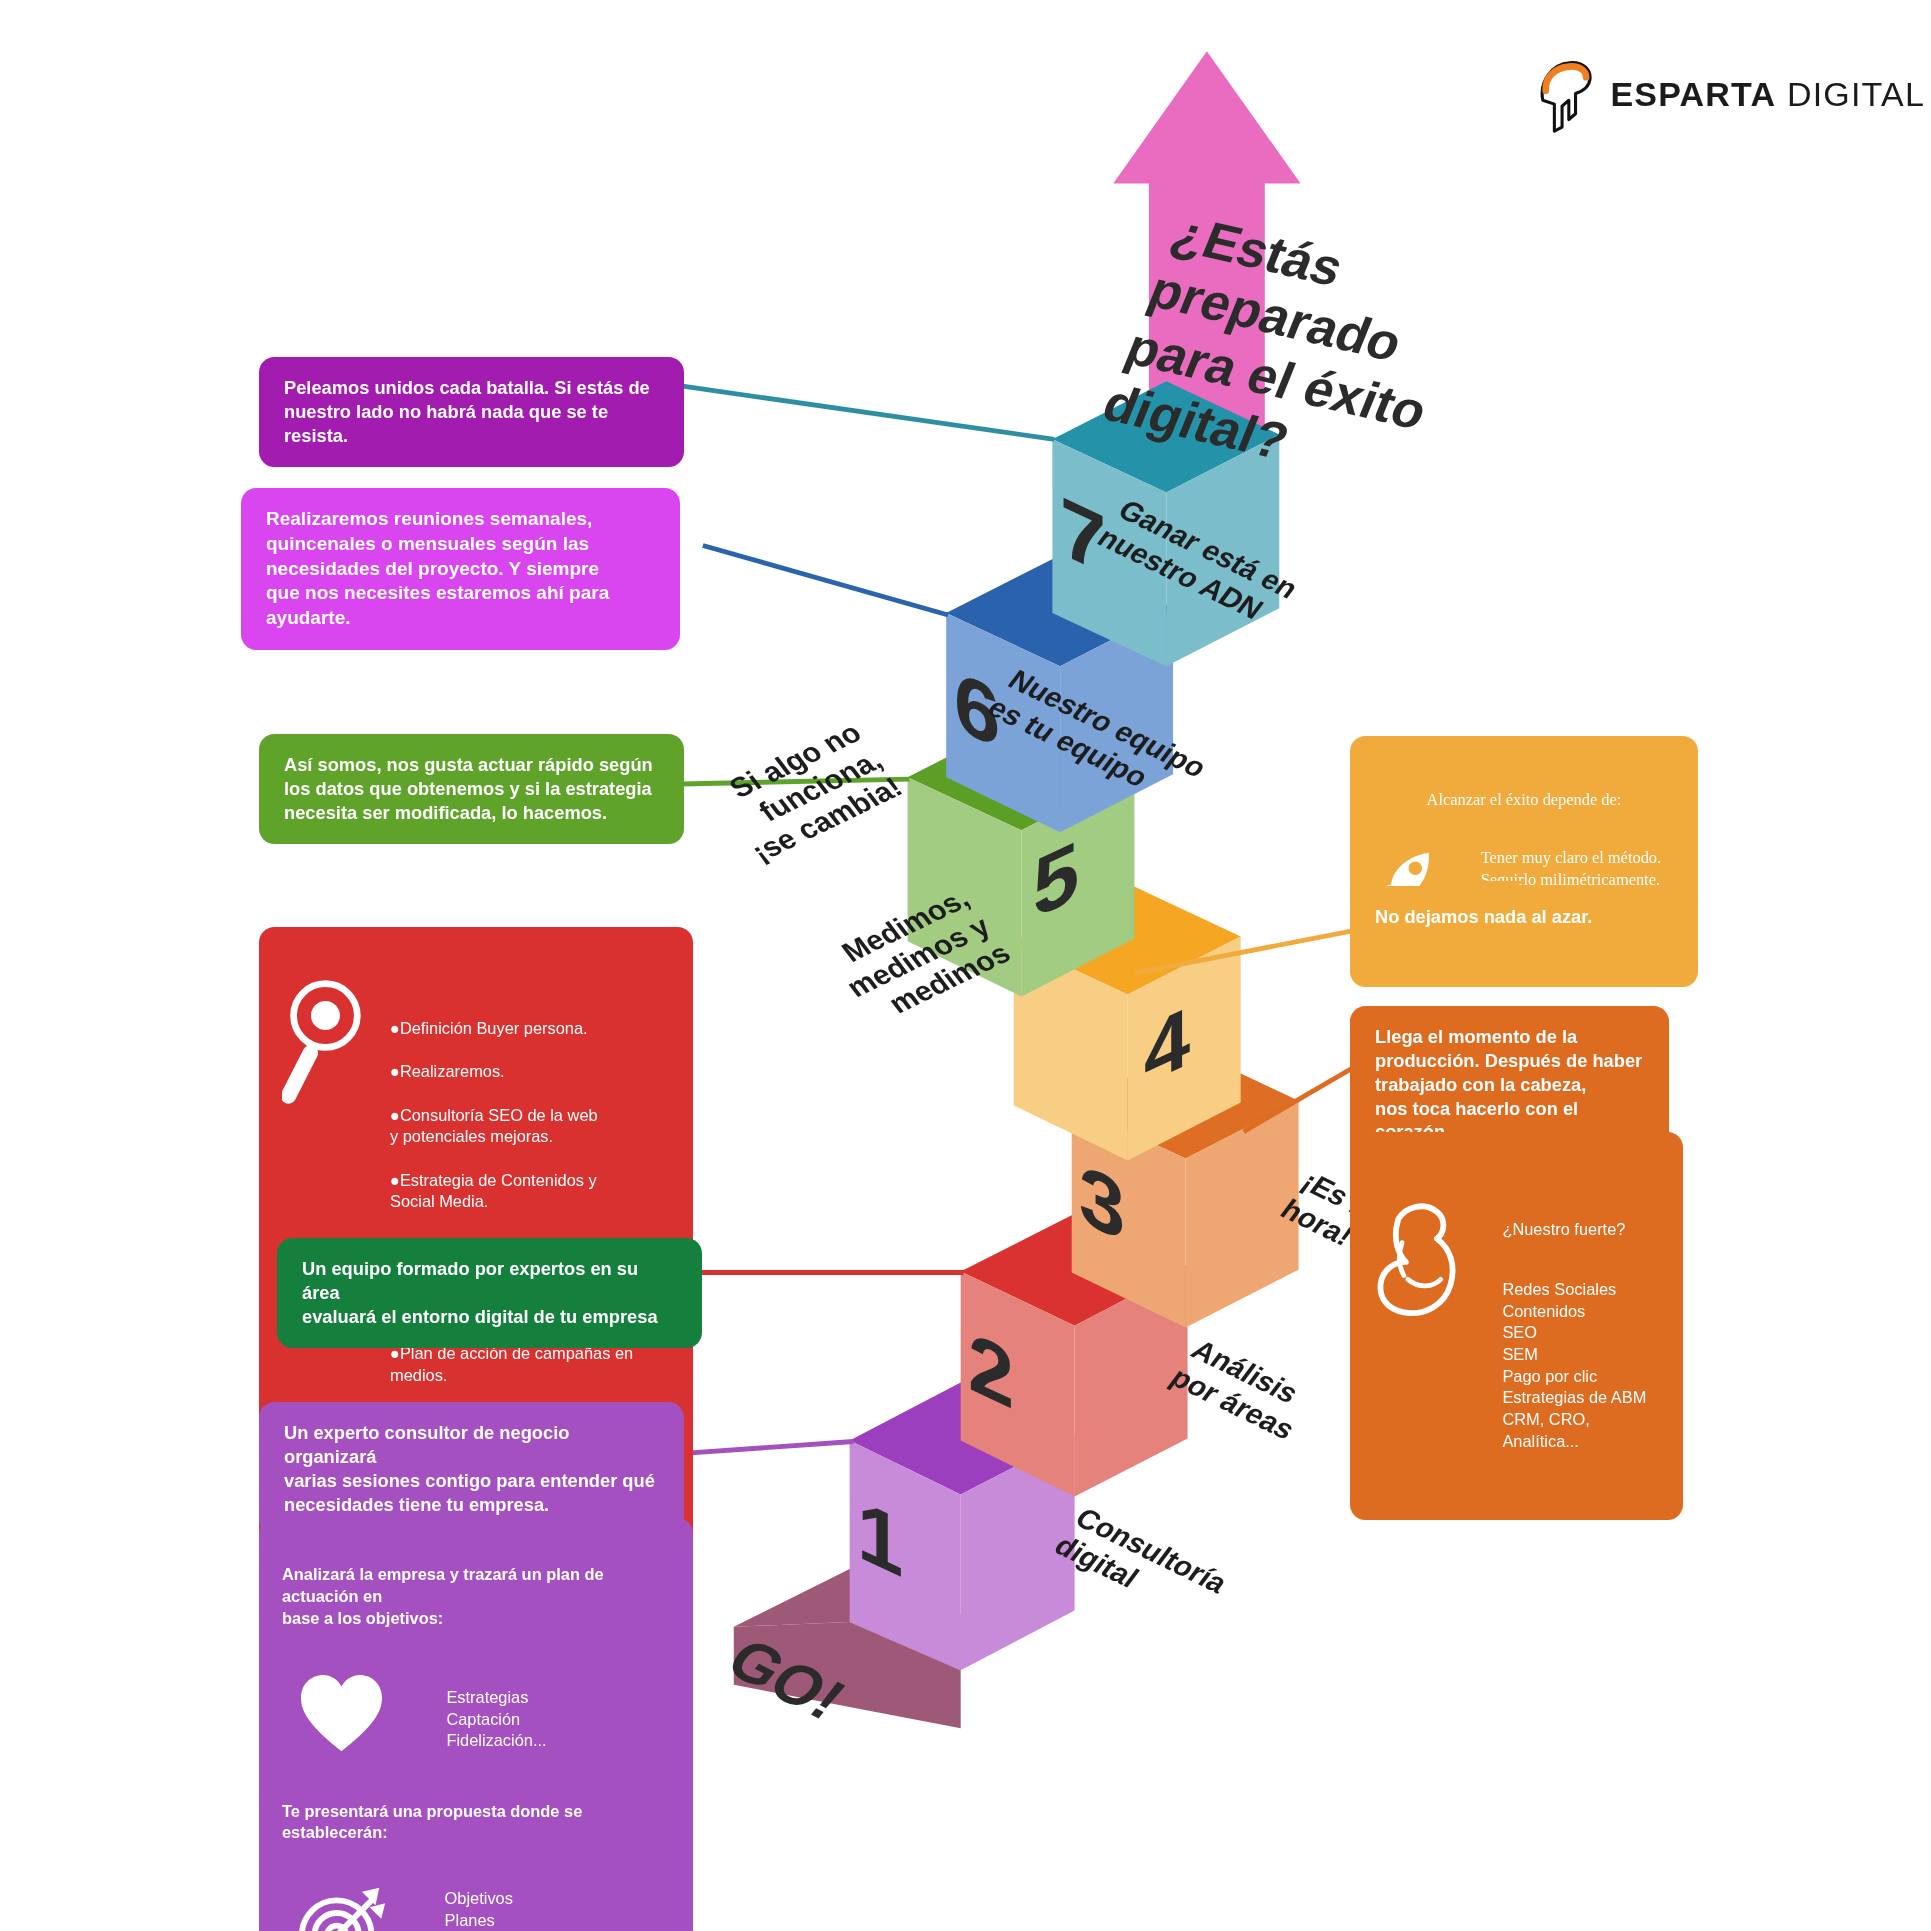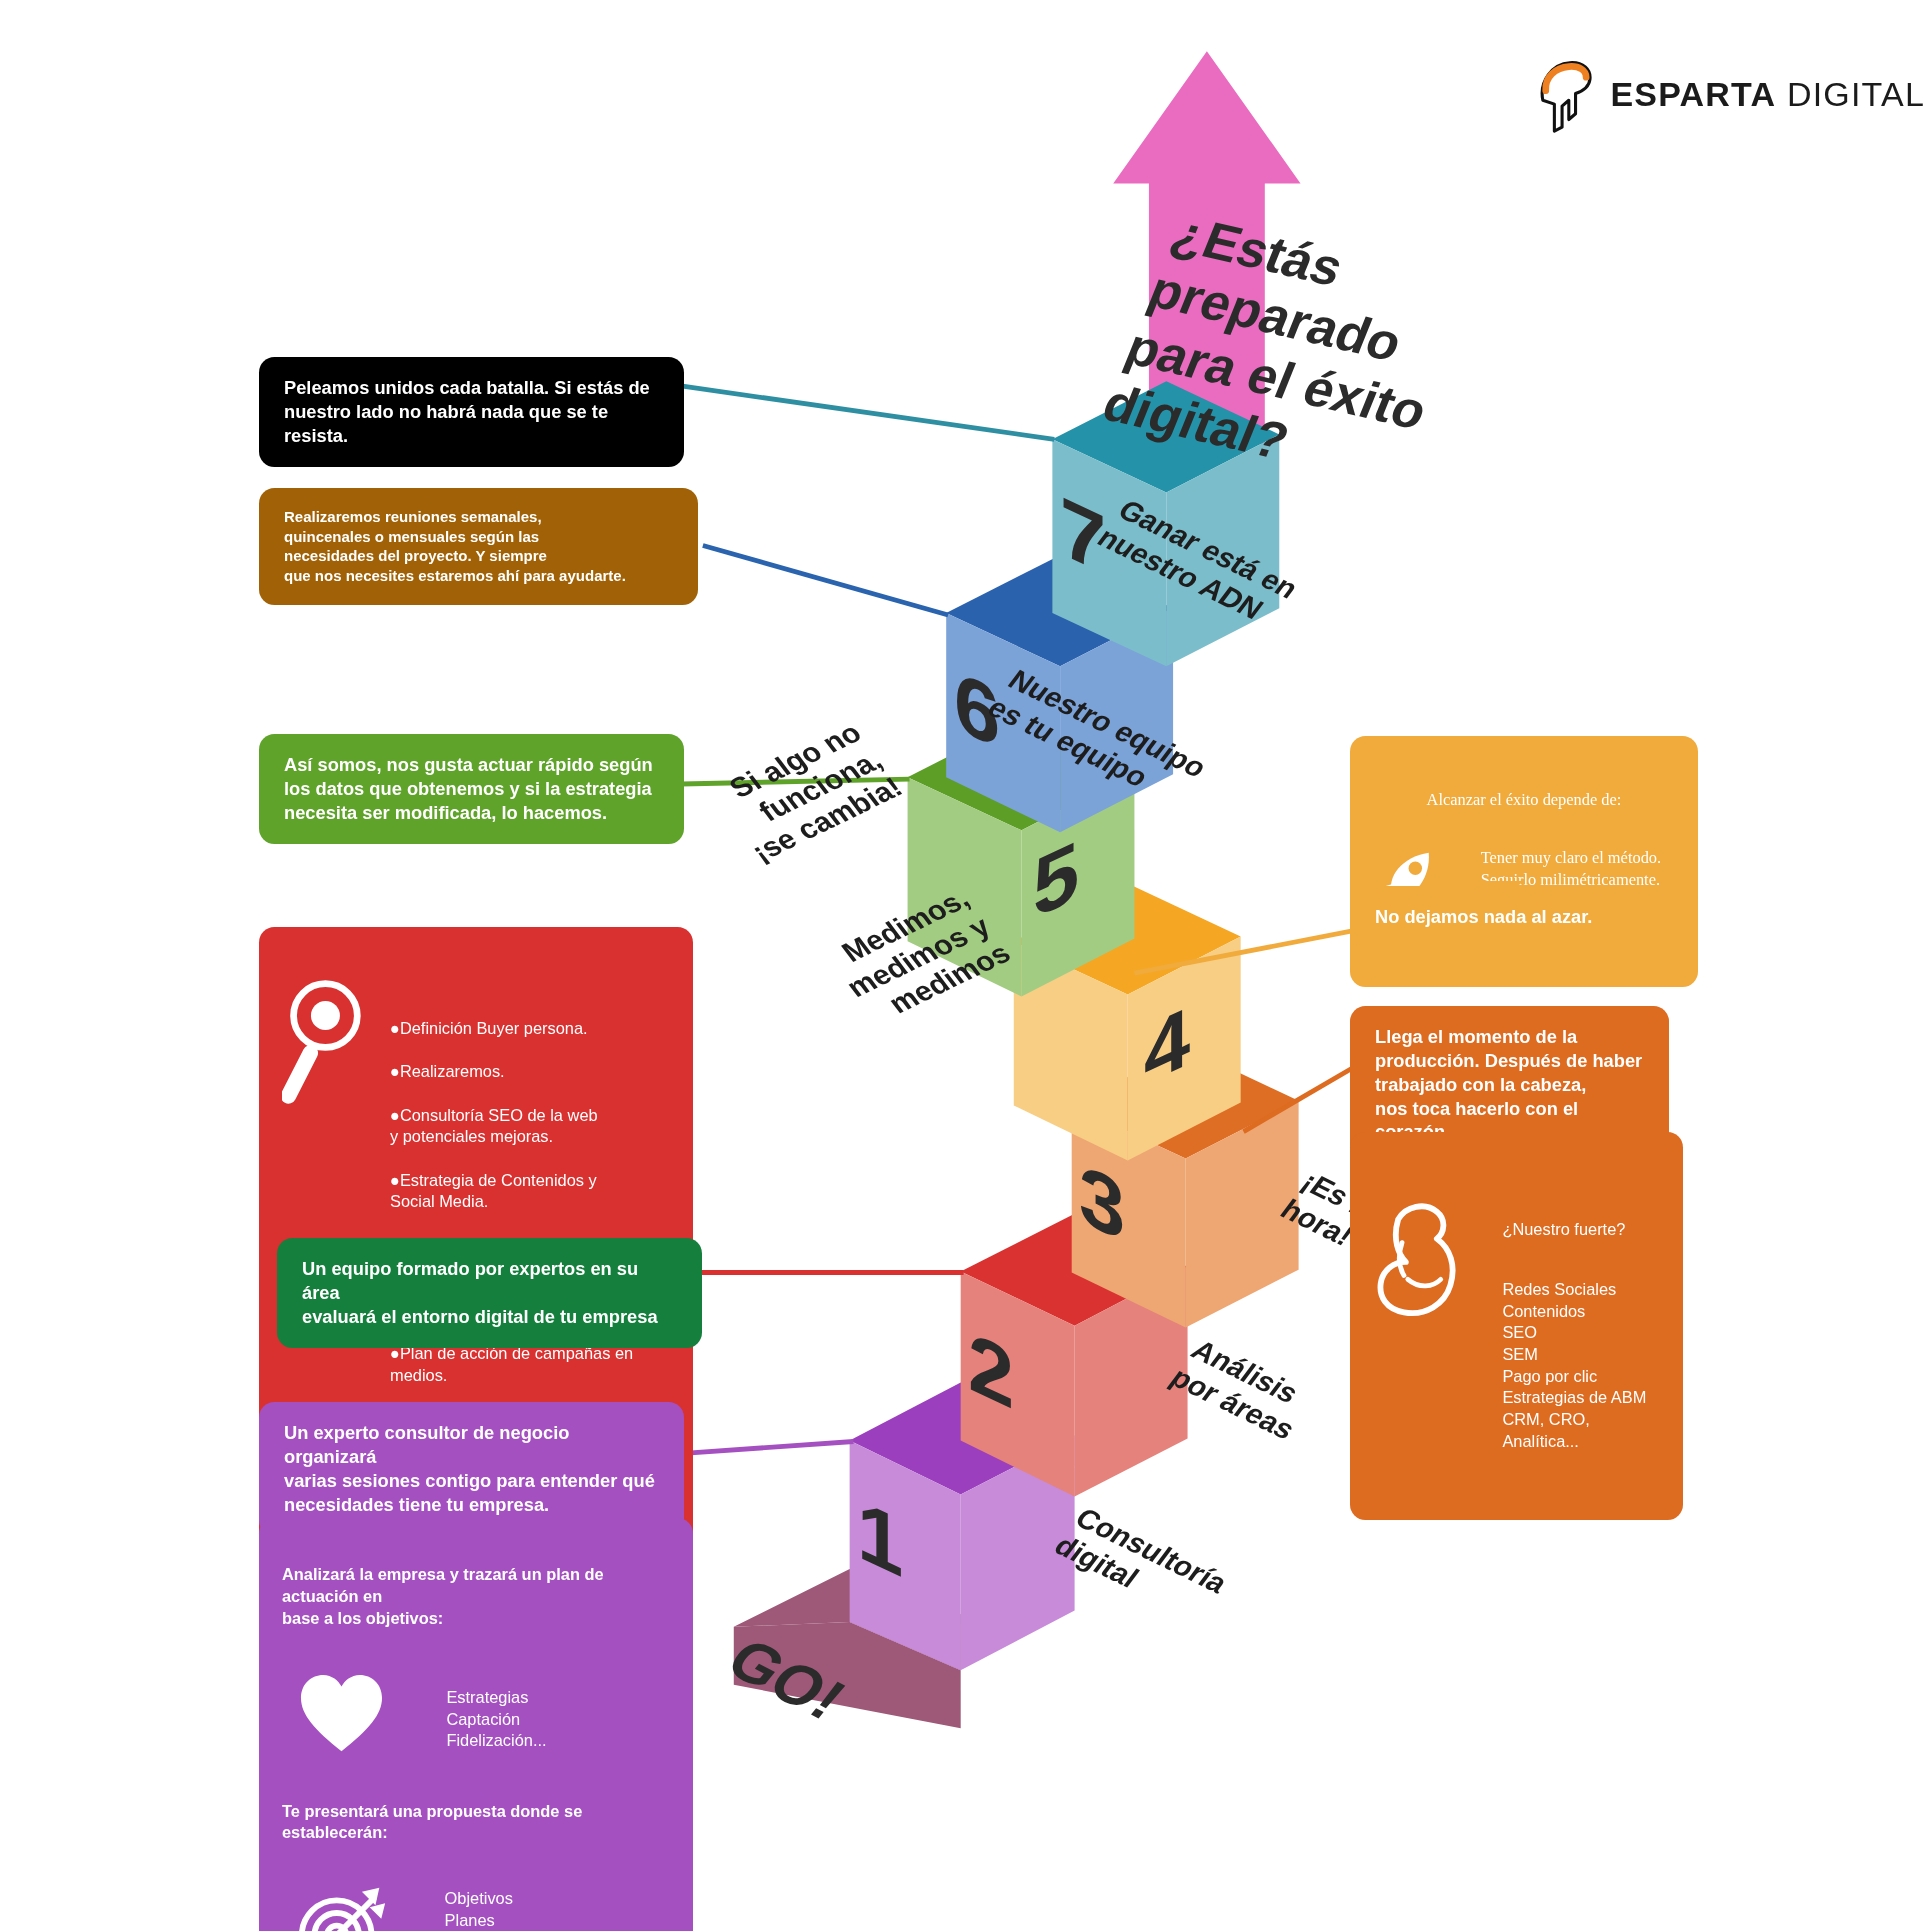--- a/index.html
+++ b/index.html
@@ -166,24 +166,24 @@
 medimos y
 medimos</div>
   <div class="steplabel" style="left:877px; top:844px; transform: rotate(-26deg) skewX(11deg); transform-origin:0 0; text-align:right; width:290px; margin-left:-290px;">Si algo no
 funciona,
 ¡se cambia!</div>
   <div class="steplabel" style="left:1022px; top:664px; transform: rotate(26deg) skewX(-11deg); transform-origin:0 0;">Nuestro equipo
 es tu equipo</div>
   <div class="steplabel" style="left:1132px; top:494px; transform: rotate(26deg) skewX(-11deg); transform-origin:0 0;">Ganar está en
 nuestro ADN</div>
 
-  <div class="bubble bold" style="left:259px; top:357px; width:425px; background:#000000; font-size:18.3px;">Peleamos unidos cada batalla. Si estás de
+  <div class="bubble bold" style="left:259px; top:357px; width:425px; background:#a21caf; font-size:18.3px;">Peleamos unidos cada batalla. Si estás de
 nuestro lado no habrá nada que se te resista.</div>
 
-  <div class="bubble bold" style="left:259px; top:488px; width:439px; background:#a16207; font-size:15px;">Realizaremos reuniones semanales,
+  <div class="bubble bold" style="left:241px; top:488px; width:439px; background:#d946ef; font-size:19px;">Realizaremos reuniones semanales,
 quincenales o mensuales según las
 necesidades del proyecto. Y siempre
 que nos necesites estaremos ahí para ayudarte.</div>
 
   <div class="bubble bold" style="left:259px; top:734px; width:425px; background:#5FA32B; font-size:18.3px;">Así somos, nos gusta actuar rápido según
 los datos que obtenemos y si la estrategia
 necesita ser modificada, lo hacemos.</div>
 
   <div class="bubble" style="left:259px; top:927px; width:434px; background:#D93030; padding:25px 23px;">
     <div class="iconrow">

